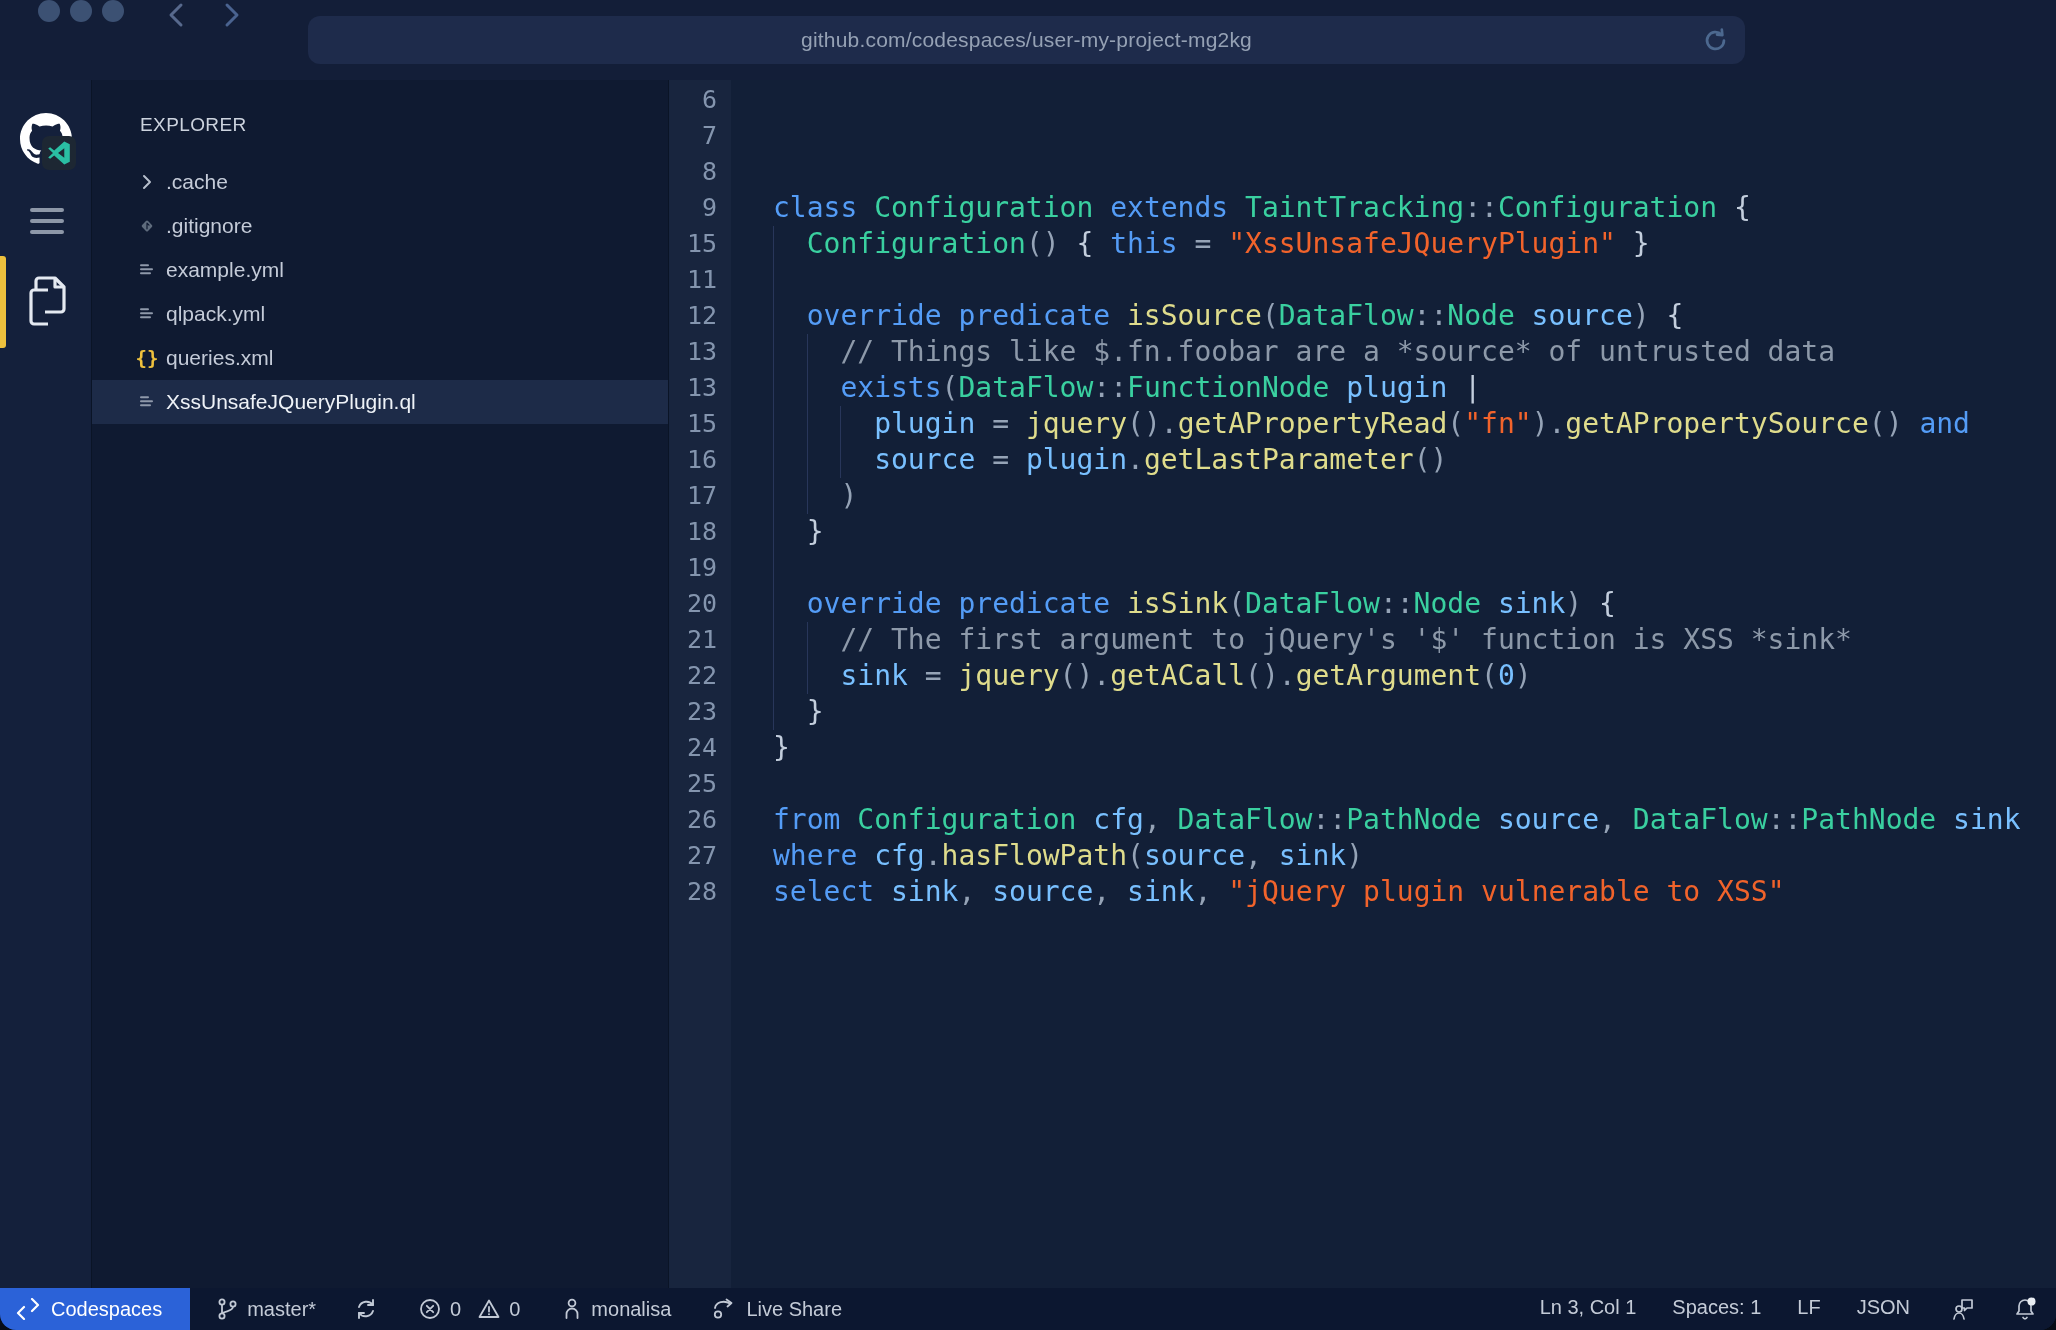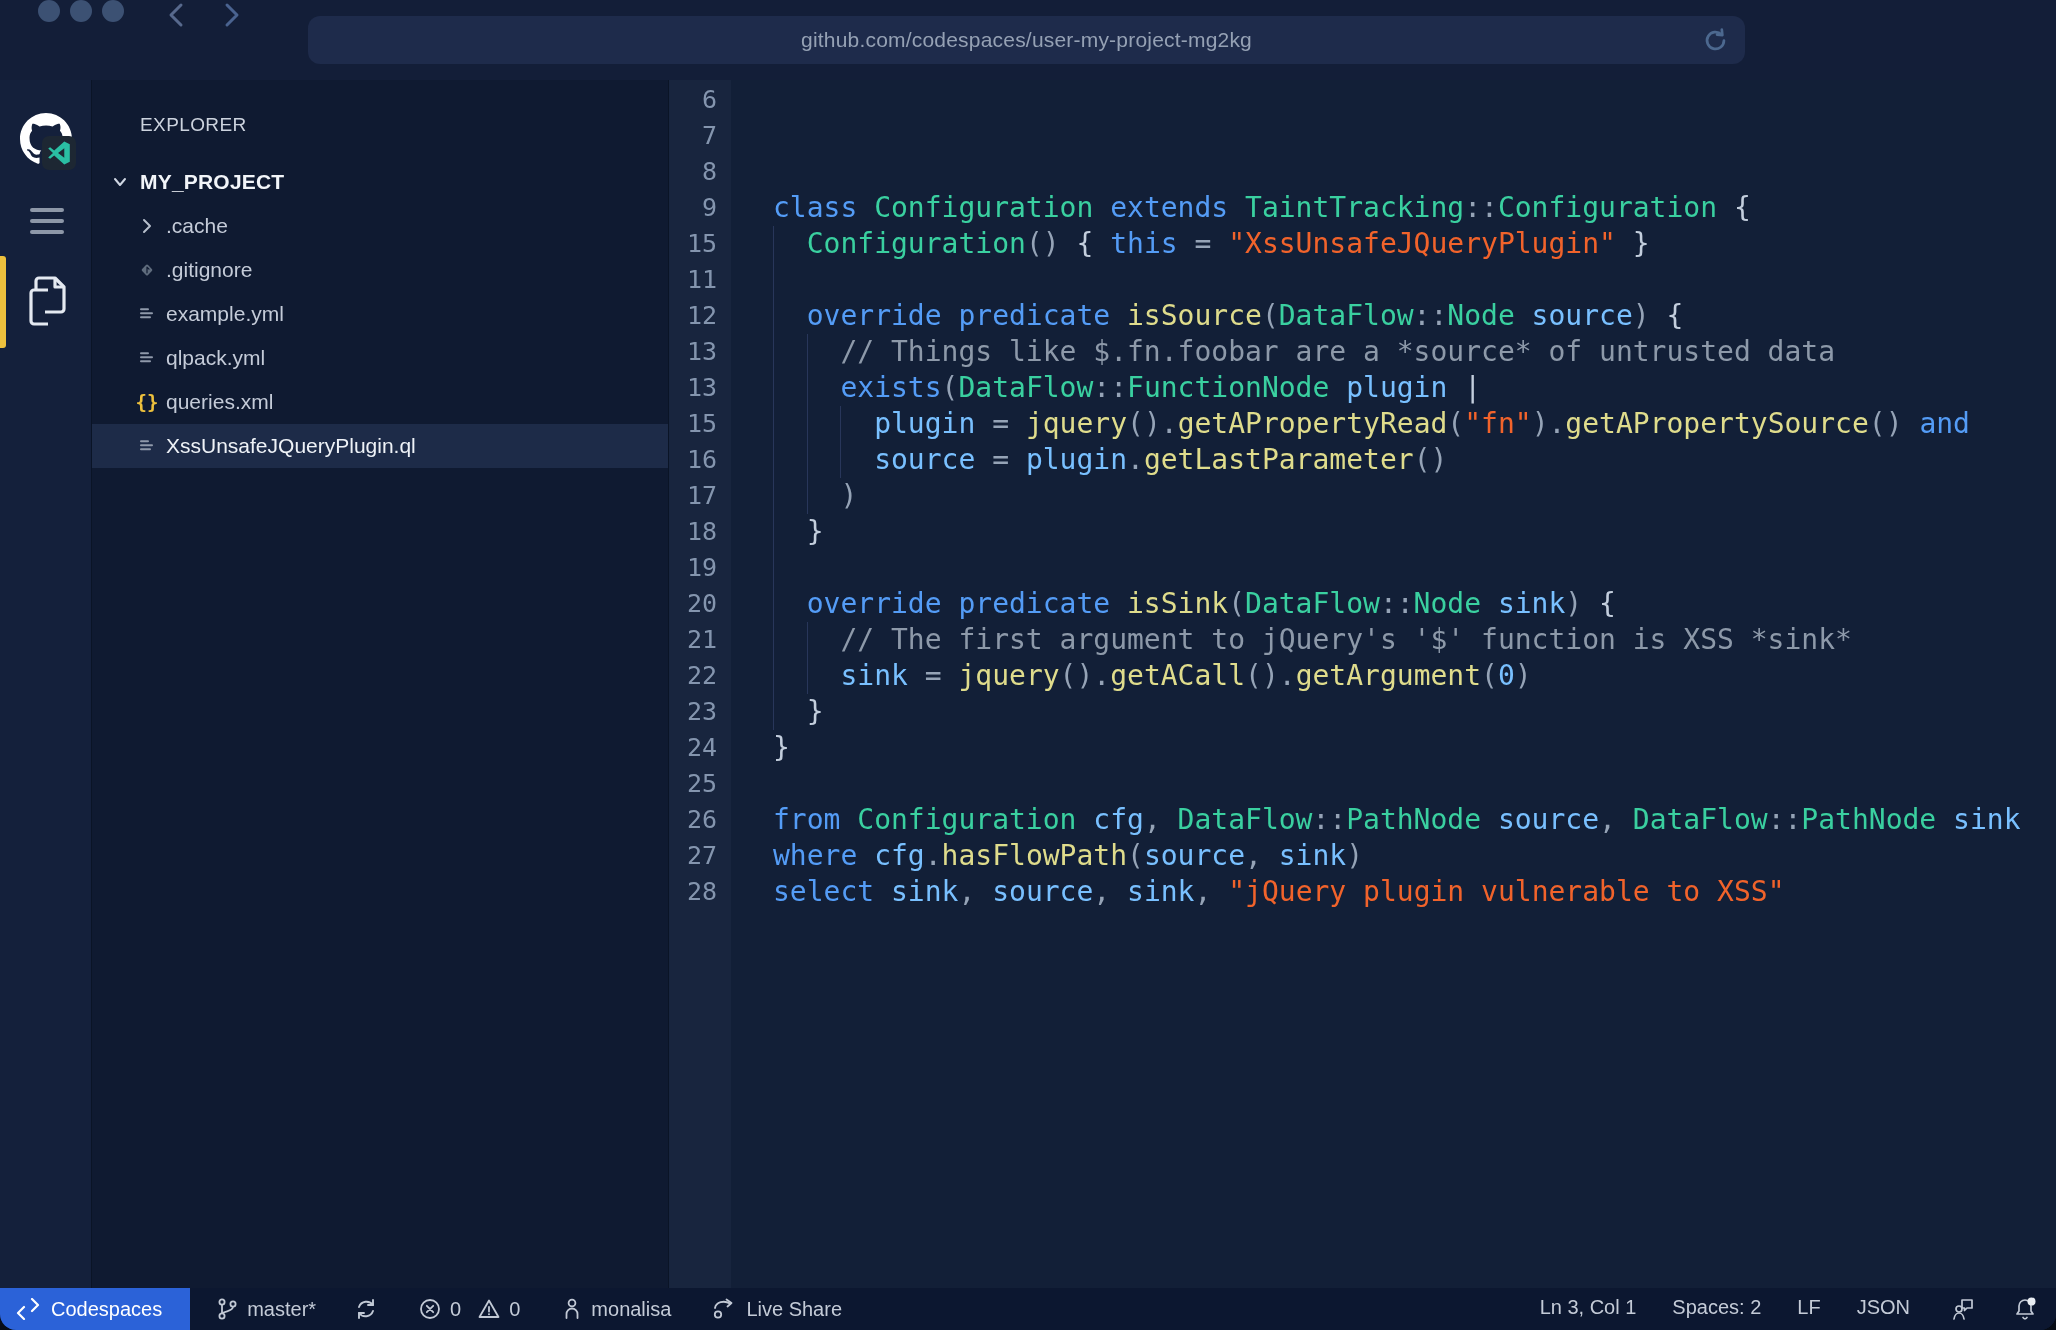--- a/index.html
+++ b/index.html
@@ -166,26 +166,20 @@
           <path d="M7 16 h14 a3 3 0 0 1 3 3 v0 h-3 v28 h-11 a3 3 0 0 1 -3 -3 z" fill="var(--activity-bg)" stroke="none"></path>
           <path d="M24 16 h-14 a3 3 0 0 0 -3 3 v28 a3 3 0 0 0 3 3 h14" fill="none" stroke="#e4e9f1" stroke-width="3.2" stroke-linejoin="round"></path>
         </svg>
       </button>
       <div class="active-indicator"></div>
     </div>
 
     <div class="sidebar">
       <div class="explorer-title">EXPLORER</div>
       <div class="spacer"></div>
-      <div class="row project-row">
-        <svg width="20" height="20" viewBox="0 0 20 20">
-          <polyline points="5,7 10,13 15,7" fill="none" stroke="#cfd6e2" stroke-width="2" stroke-linecap="round" stroke-linejoin="round"></polyline>
-        </svg>
-        <span class="label">MY_PROJECT</span>
-      </div>
       <div id="tree">
           <div class="row tree-item">
             <span class="tree-icon">
               <svg width="18" height="18" viewBox="0 0 18 18">
                 <polyline points="6,3 12,9 6,15" fill="none" stroke="#b6bfcc" stroke-width="2" stroke-linecap="round" stroke-linejoin="round"></polyline>
               </svg>
             </span>
             <span class="label">.cache</span>
           </div>
           <div class="row tree-item">
@@ -400,21 +394,21 @@
         </svg>
         <span>Live Share</span>
       </button>
     </div>
 
     <div class="sb-right">
       <button class="sb-item">
         <span>Ln 3, Col 1</span>
       </button>
       <button class="sb-item">
-        <span>Spaces: 2</span>
+        <span>Spaces: 1</span>
       </button>
       <button class="sb-item">
         <span>LF</span>
       </button>
       <button class="sb-item">
         <span>JSON</span>
       </button>
       <button class="sb-item icon-gap">
         <svg width="26" height="26" viewBox="0 0 26 26">
           <circle cx="9" cy="13" r="3" fill="none" stroke="#c2c9d5" stroke-width="1.7"></circle>

